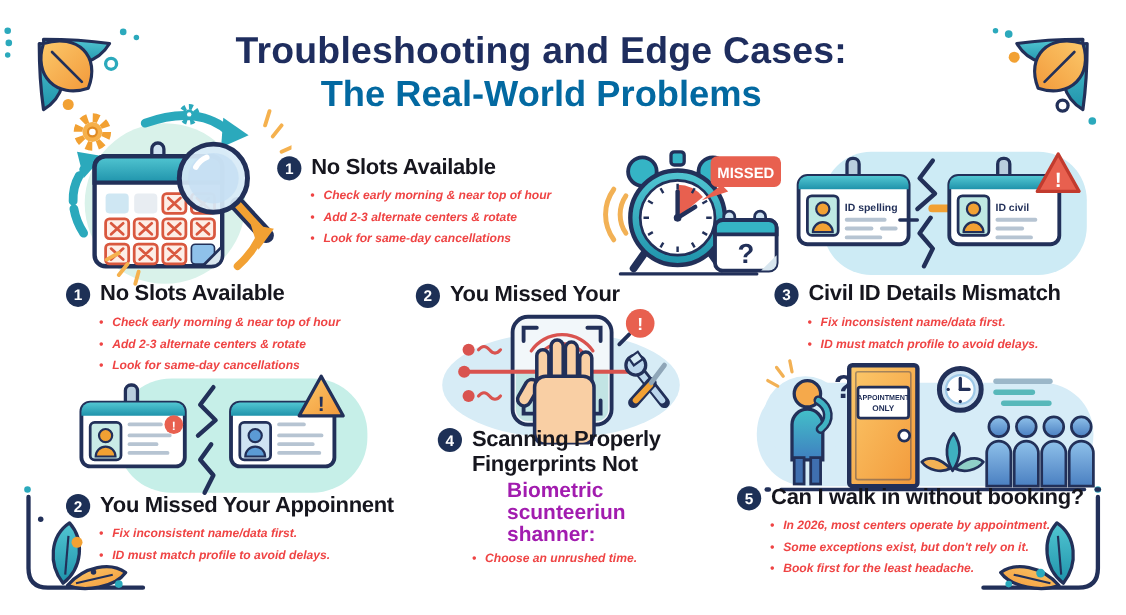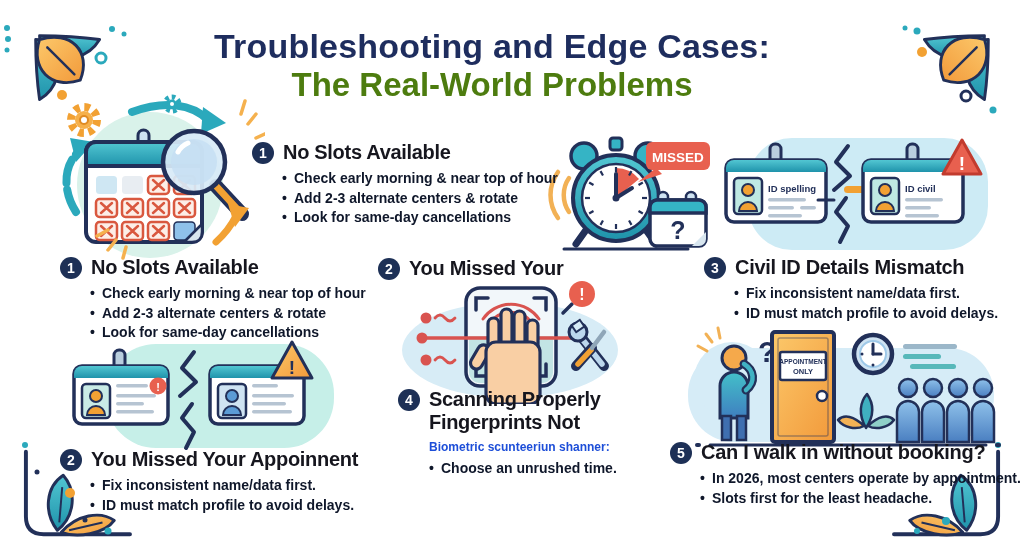--- a/index.html
+++ b/index.html
@@ -4,39 +4,39 @@
 <style>
   html,body{margin:0;padding:0;}
   body{
     width:1024px;height:559px;position:relative;background:#ffffff;
     font-family:"Liberation Sans",sans-serif;overflow:hidden;
   }
   .abs{position:absolute;}
   
   .title-block{position:absolute;left:160px;top:26px;width:664px;text-align:center;line-height:1.18;}
   .title-l1{font-size:34px;font-weight:bold;color:#1e2d5e;letter-spacing:.2px;}
-  .title-l2{font-size:33px;font-weight:bold;color:#4d7c0f;}
+  .title-l2{font-size:33px;font-weight:bold;color:#0369a1;}
   
   .section{position:absolute;}
   .sec-head{display:flex;align-items:center;gap:9px;}
   .sec-head.align-top{align-items:flex-start;}
   .badge{
     width:22px;height:22px;border-radius:50%;background:#1d3056;color:#fff;
     font-weight:bold;font-size:14px;display:flex;align-items:center;justify-content:center;
     flex:0 0 22px;margin-top:1px;
   }
   .sec-title{font-size:20px;font-weight:bold;color:#16161e;letter-spacing:-.3px;line-height:23px;}
   .bullets{margin-top:5px;padding-left:30px;}
   .bullet{
-    position:relative;padding-left:12px;font-size:14px;font-weight:bold;color:#0f172a;
-    line-height:19.5px;white-space:nowrap;
+    position:relative;padding-left:12px;font-size:11px;font-weight:bold;color:#ef4444;
+    line-height:19.5px;white-space:nowrap;font-style:italic;
   }
   .wrap .bullet{white-space:normal;}
   .bullet::before{content:"•";position:absolute;left:0;}
-  .subheading{font-size:12px;font-weight:bold;color:#1d4ed8;line-height:20px;margin-top:3px;}
+  .subheading{font-size:19px;font-weight:bold;color:#a21caf;line-height:20px;margin-top:3px;margin-left:32px;}
   .mirror{transform:scaleX(-1);}
   svg text{font-family:"Liberation Sans",sans-serif;}
 </style>
 </head>
 <body>
 
 <svg width="0" height="0" style="position:absolute" aria-hidden="true">
   <defs>
     <linearGradient id="tealGrad" x1="0" y1="0" x2="0" y2="1">
       <stop offset="0" stop-color="#52c6d2"></stop>
@@ -485,17 +485,18 @@
     </div>
   </div>
 
   <div class="section" style="left:670px;top:441px;width:350px">
     <div class="sec-head">
       <span class="badge">5</span>
       <span class="sec-title">Can I walk in without booking?</span>
     </div>
     <div class="bullets">
       <div class="bullet">In 2026, most centers operate by appointment.</div>
-      <div class="bullet">Slots first for the least headache.</div>
+      <div class="bullet">Some exceptions exist, but don't rely on it.</div>
+      <div class="bullet">Book first for the least headache.</div>
     </div>
   </div>
 
 </div>
 
 </body></html>

